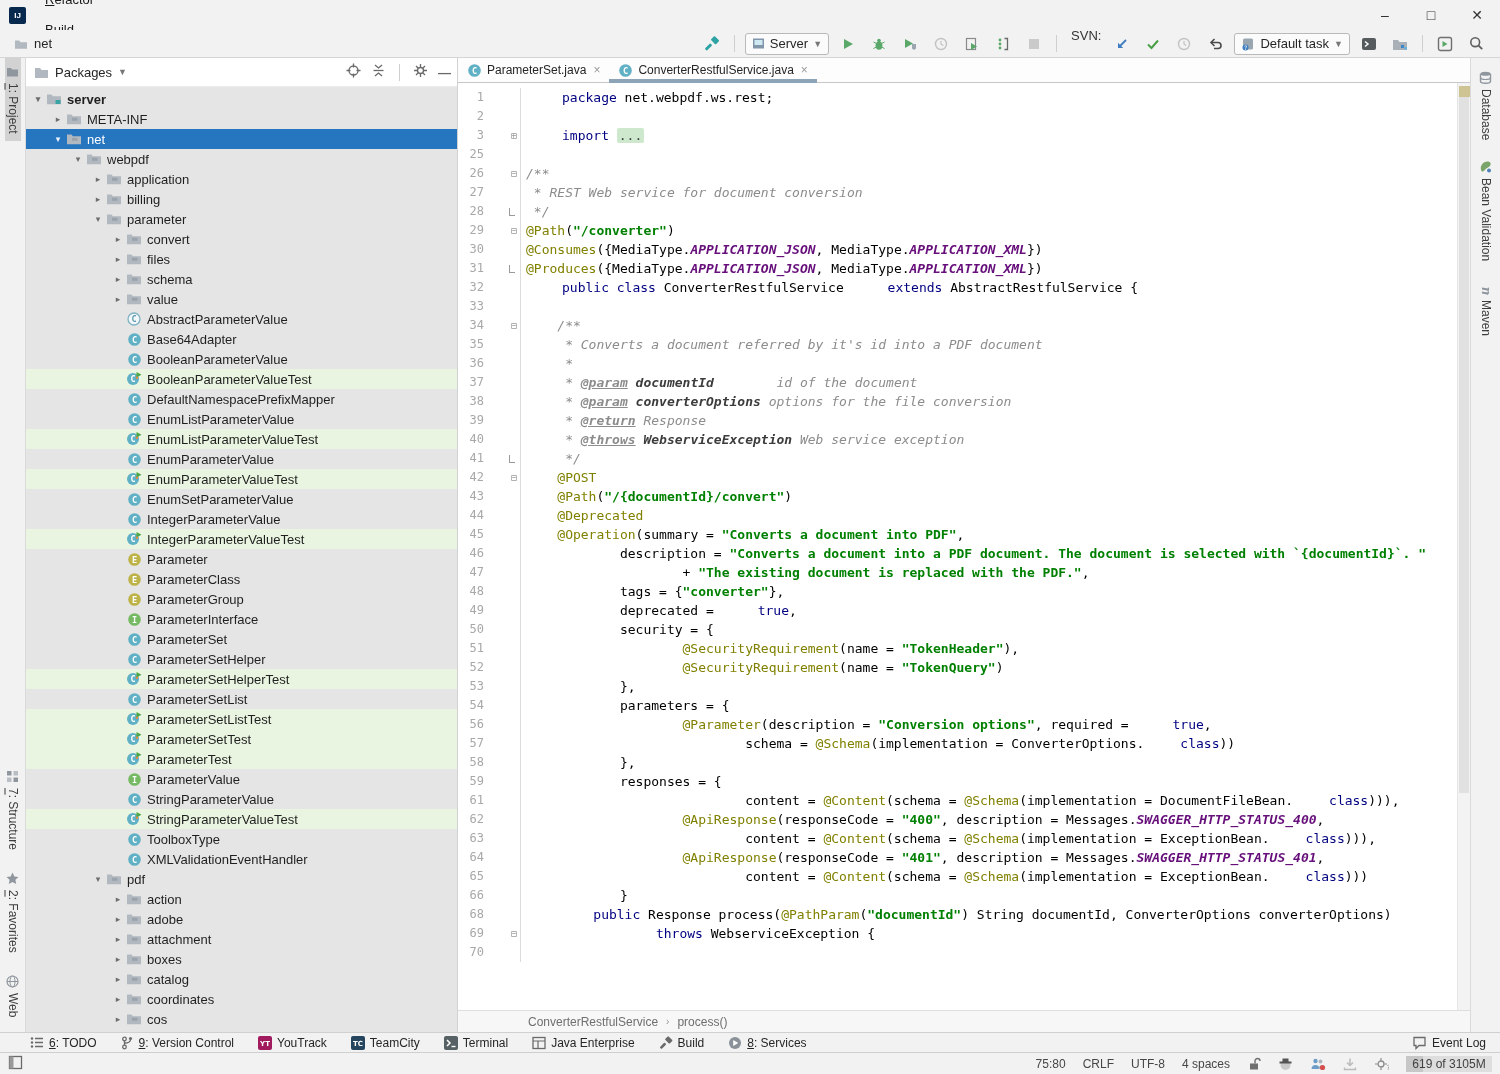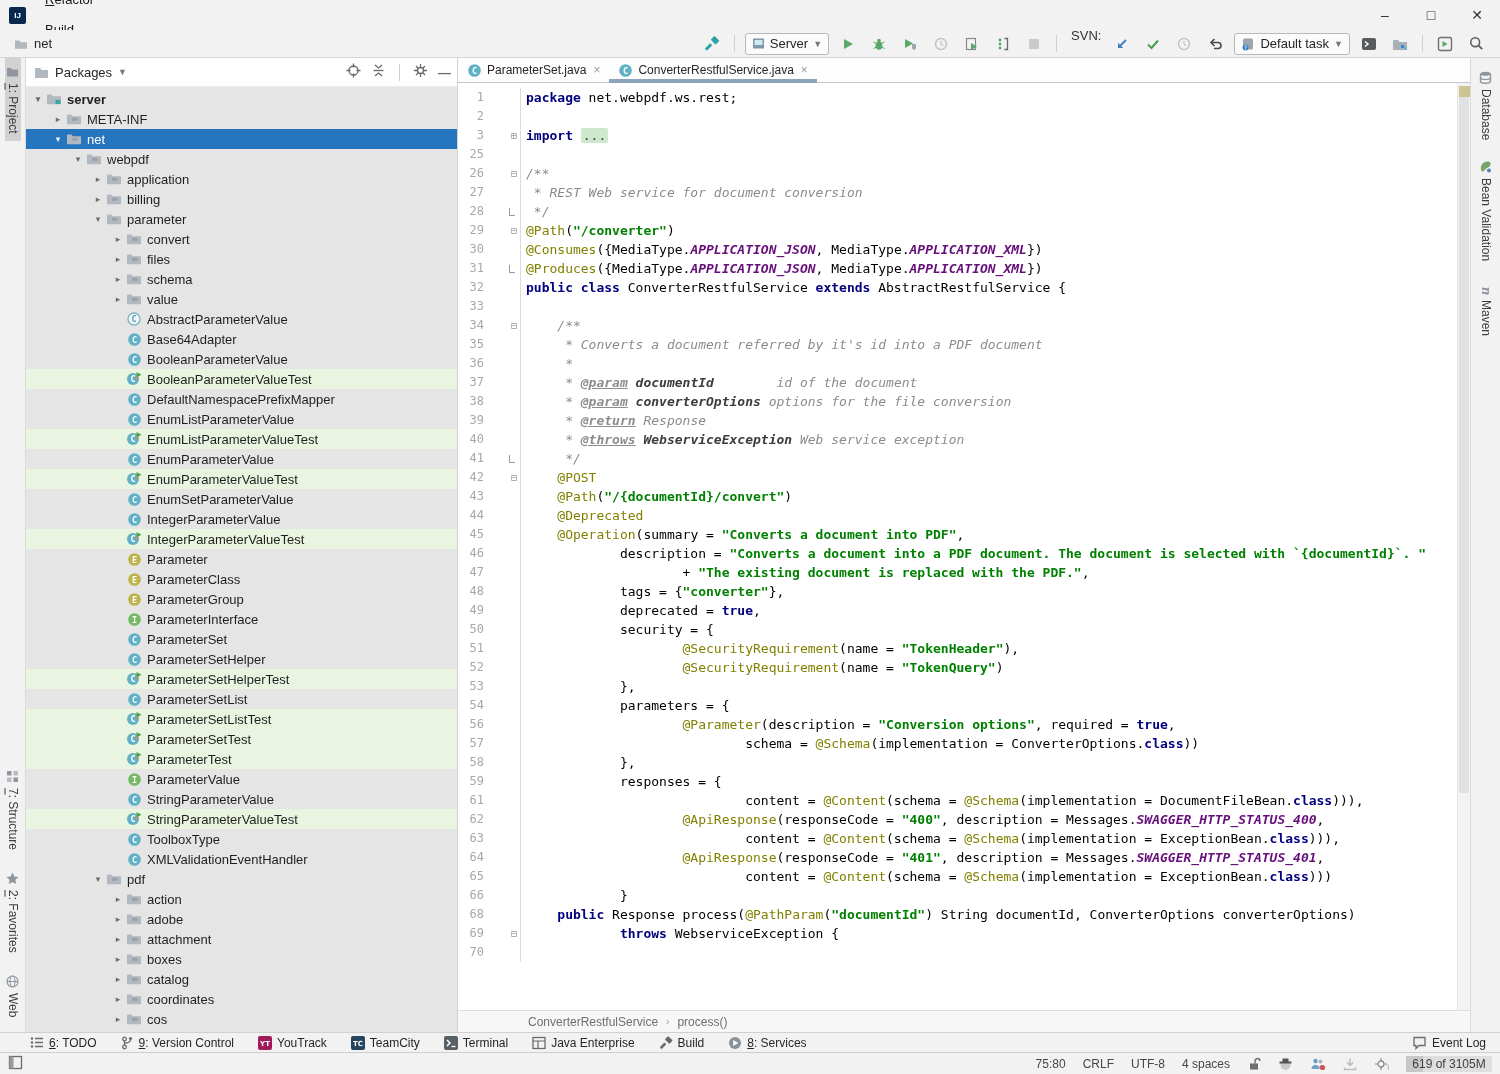--- a/index.html
+++ b/index.html
@@ -63,21 +63,21 @@
   .tab .close { color:#9a9a9a; font-size:12px; margin-left:2px; }
   .tab.active::after { content:""; position:absolute; left:0; right:0; bottom:-1px; height:4px; background:#8da4b8; }
   #code-scroll { flex:1; position:relative; overflow:hidden; font-family:"DejaVu Sans Mono", monospace; font-size:13px; }
   #code-lines { padding-top:5px; }
   .code-line { height:19px; line-height:19px; display:flex; white-space:pre; }
   .code-line .ln { flex:0 0 26px; text-align:right; color:#a8a8a8; font-size:12px; }
   .code-line .foldc { flex:0 0 36px; display:flex; justify-content:flex-end; align-items:center; padding-right:3px; color:#9a9a9a; }
   .fold-end { width:6px; height:8px; border-left:1px solid #9a9a9a; border-bottom:1px solid #9a9a9a; margin-right:2px; }
   .fold-box { font-size:10px; }
   .code-line .ctext { border-left:1px solid #dcdcdc; padding-left:5px; flex:1; overflow:hidden; }
-  .seg-k { color:#000080; font-weight:bold; }
+  .seg-k { color:#000080; font-weight:normal;margin-left:36px; }
   .seg-s { color:#008000; font-weight:bold; }
   .seg-a { color:#808000; }
   .seg-c { color:#8c8c8c; font-style:italic; }
   .seg-t { color:#8c8c8c; font-style:italic; font-weight:bold; text-decoration:underline; }
   .seg-b { color:#3c3c3c; font-style:italic; font-weight:bold; }
   .seg-n { color:#660e7a; font-style:italic; font-weight:bold; }
   .seg-p { color:#000; }
   .seg-f { background:#cde8cd; color:#3f3f3f; border-radius:2px; padding:0 2px; }
   #vscrollbar { position:absolute; top:0; right:0; width:13px; bottom:0; background:#f3f3f3; border-left:1px solid #e6e6e6; }
   #vscrollbar .thumb { position:absolute; top:4px; left:1px; right:1px; height:706px; background:#e1e1e1; }

